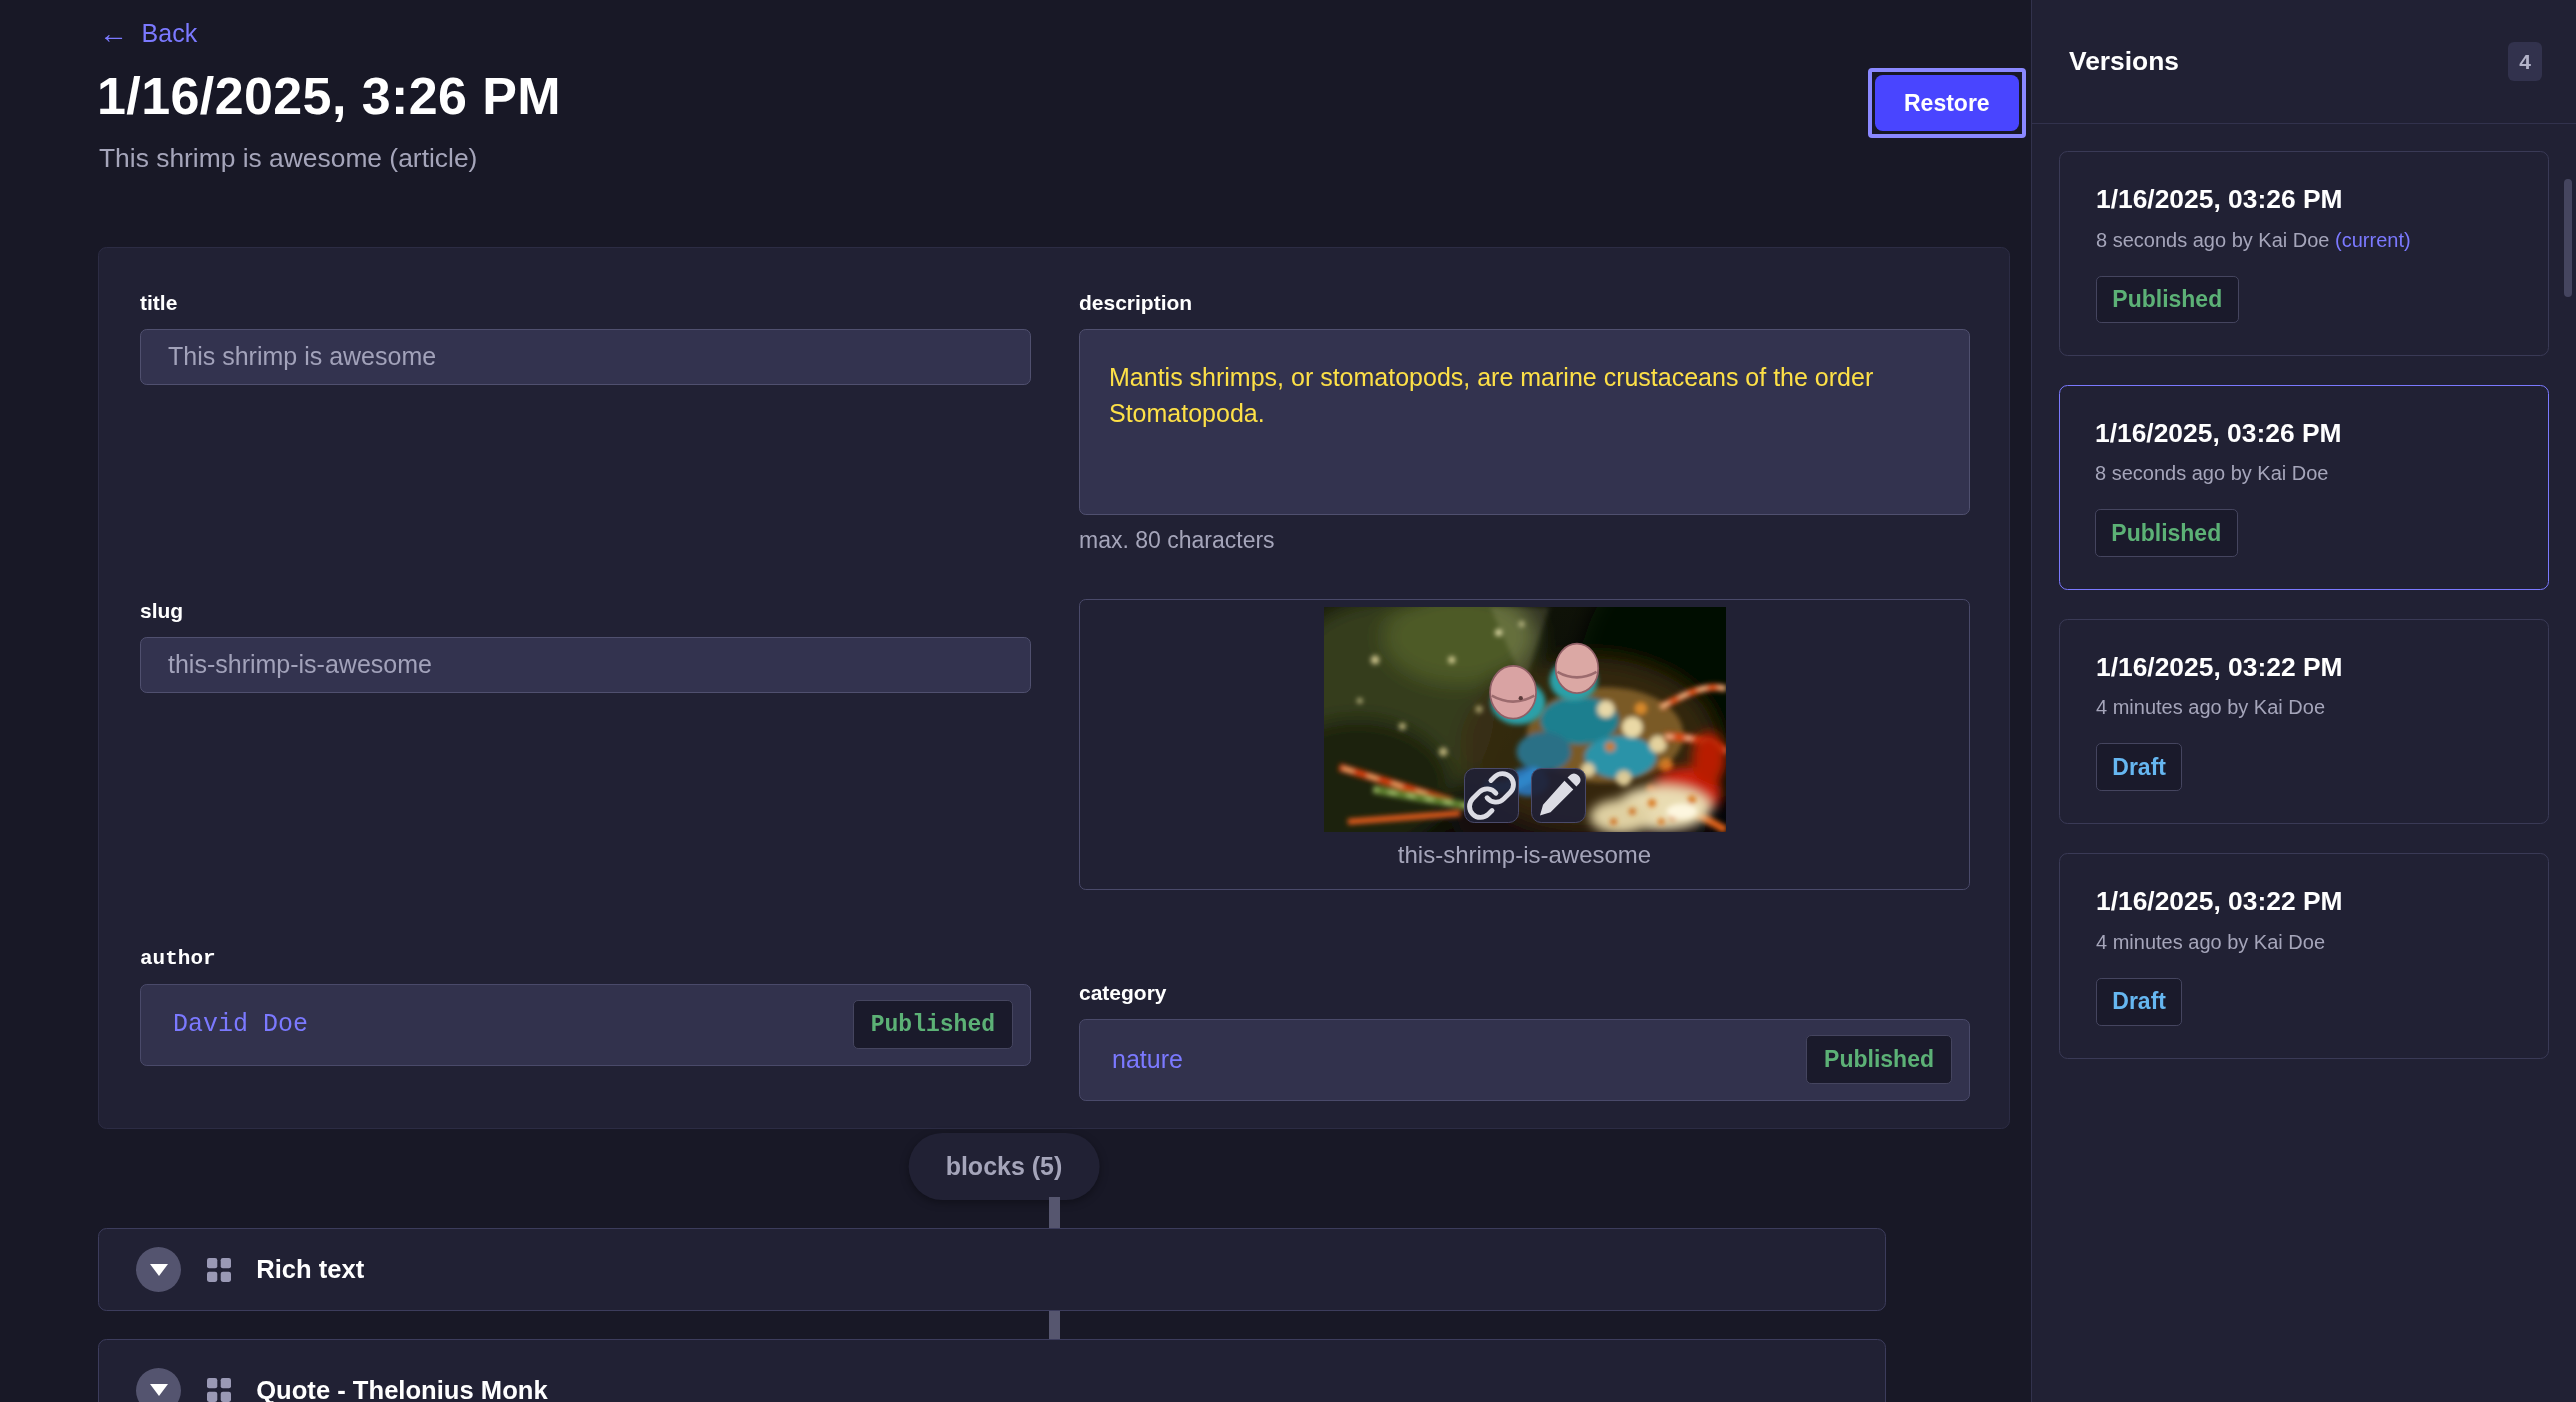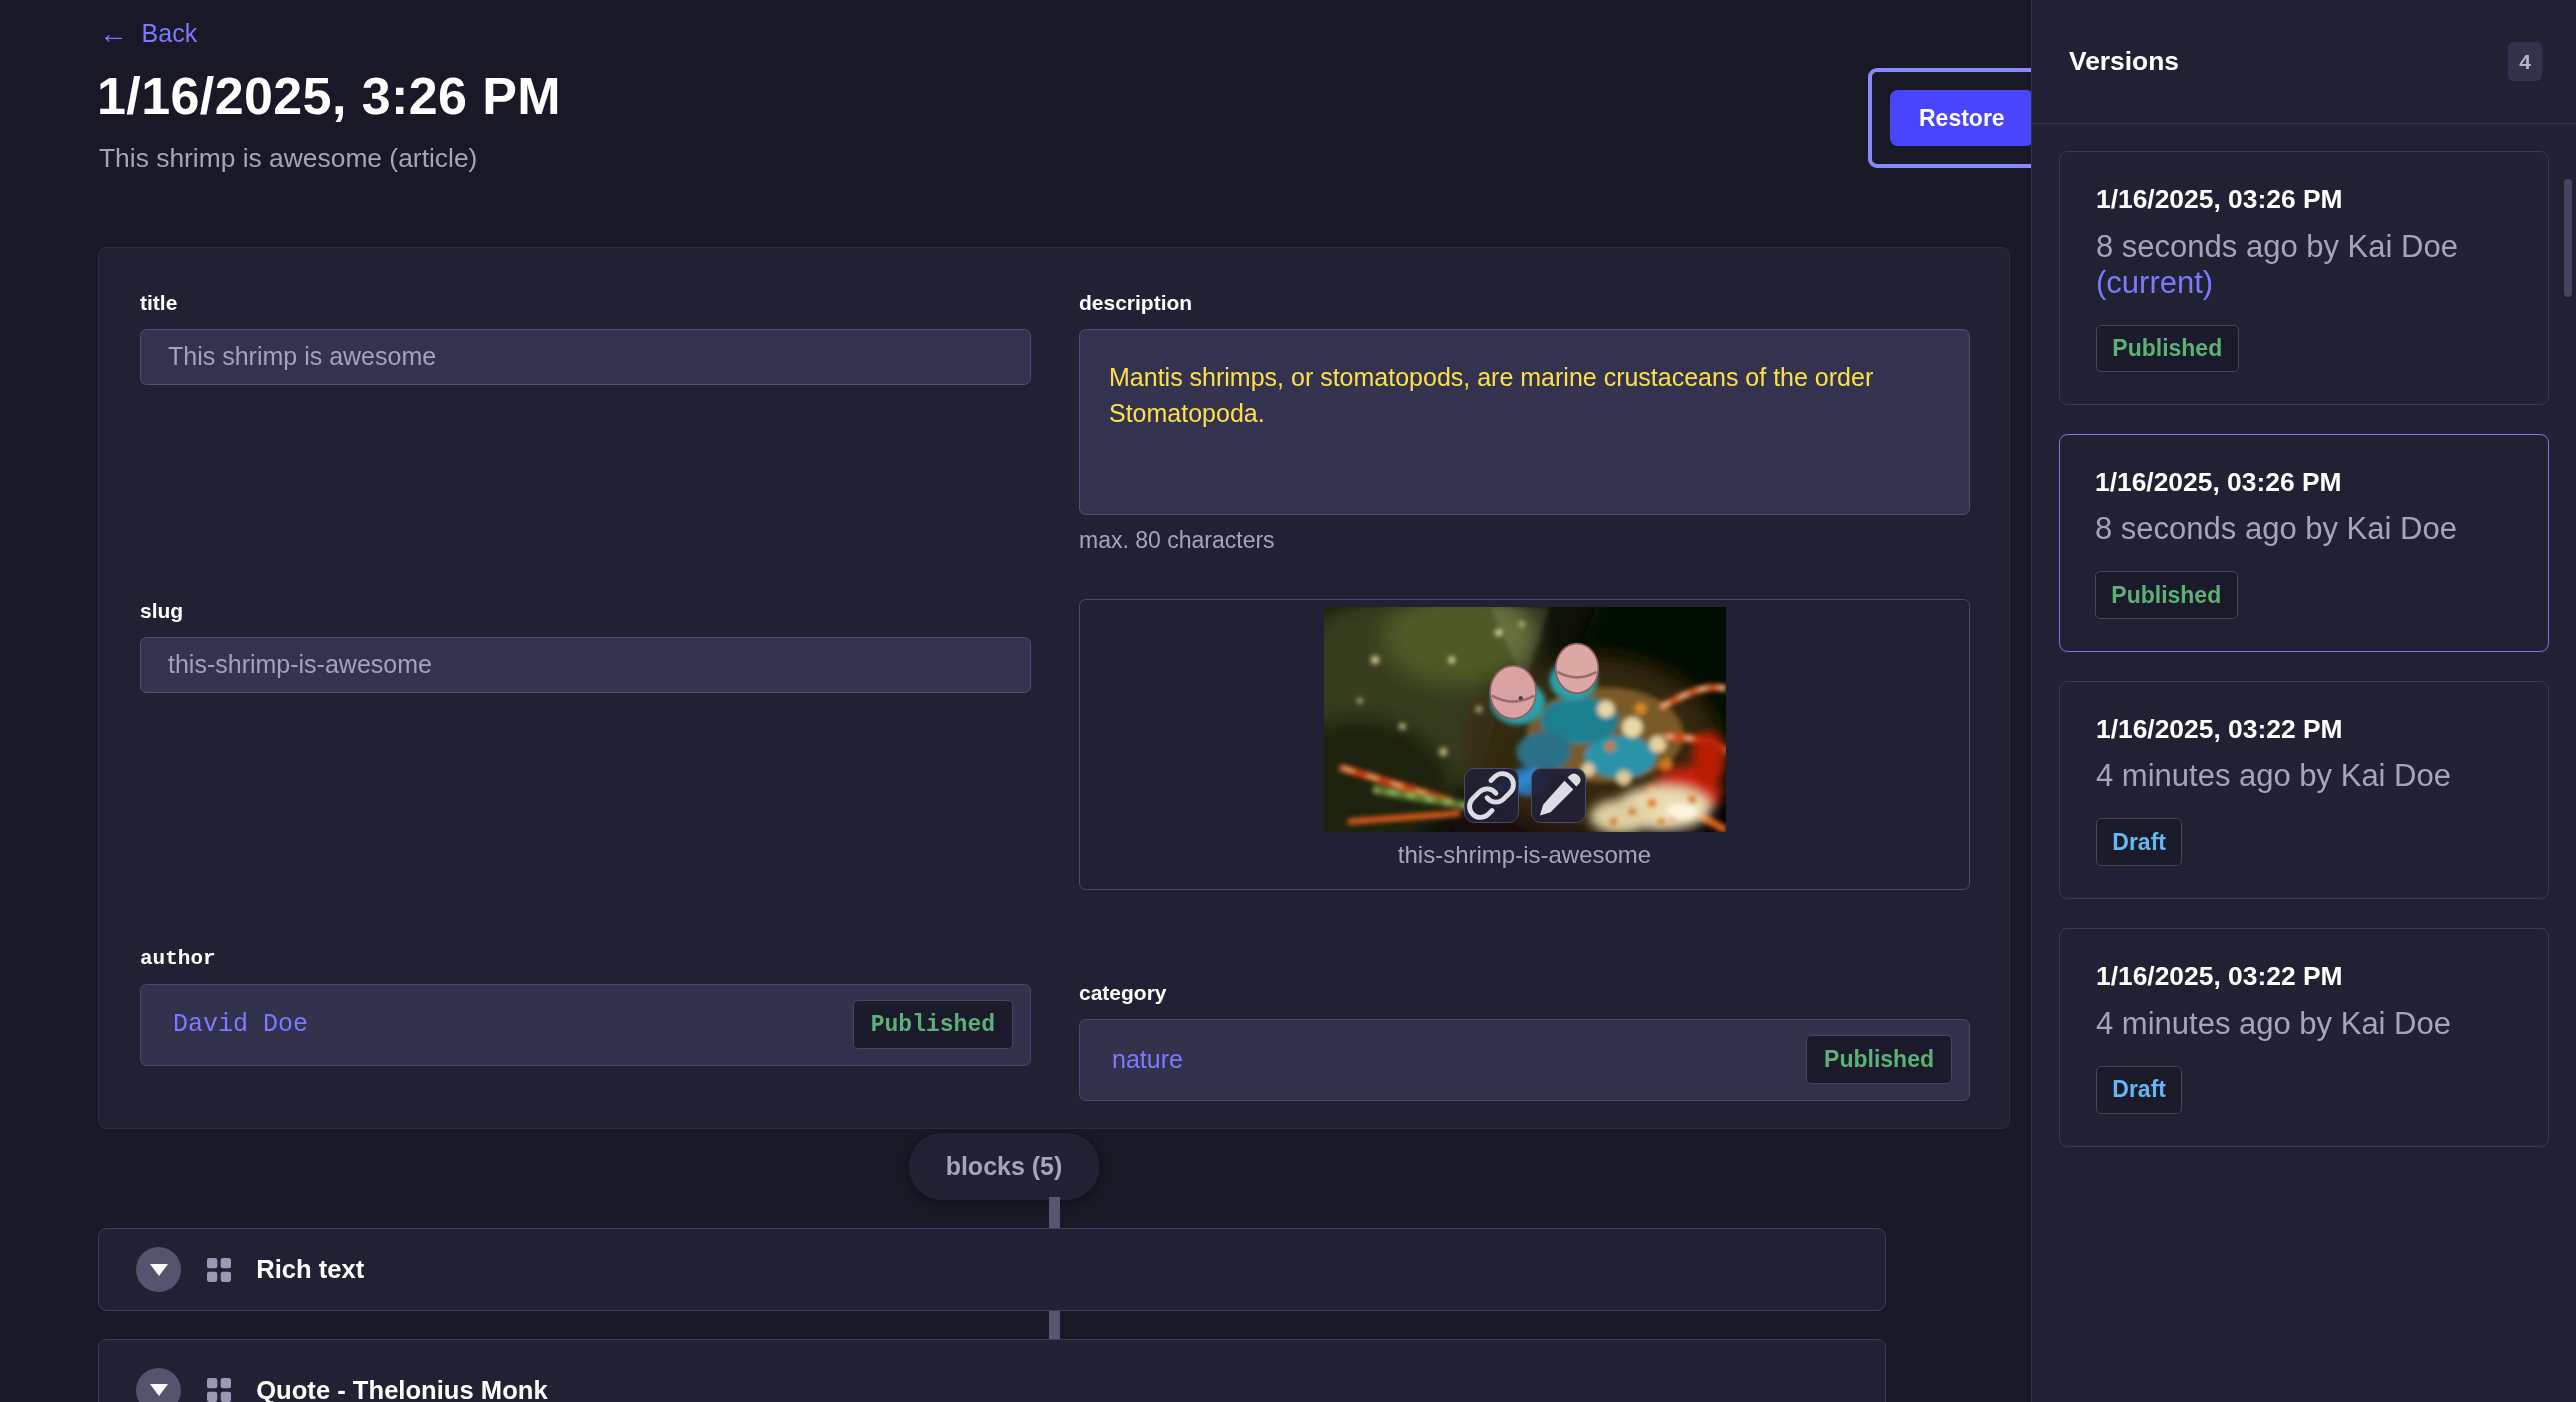--- a/index.html
+++ b/index.html
@@ -25,21 +25,21 @@
     position: absolute; left: 97px; top: 66px;
     font-size: 52px; font-weight: 700; letter-spacing: 0.4px; color: #ffffff;
   }
   .page-subtitle {
     position: absolute; left: 99px; top: 143px;
     font-size: 26.4px; color: #a5a5ba;
   }
 
   .restore-wrap {
     position: absolute; left: 1868px; top: 68px;
-    border: 4.3px solid #8a88ff; border-radius: 9px; padding: 18px;
+    border: 4.3px solid #8a88ff; border-radius: 4px; padding: 3px;
   }
   .restore-btn {
     background: #4945ff; color: #ffffff; border: none;
     font-family: inherit; font-size: 23px; font-weight: 700;
     padding: 14.5px 29px; border-radius: 7.7px; cursor: pointer;
   }
 
   
   .panel {
     position: absolute; left: 98px; top: 247px; width: 1912px; height: 882px;
@@ -148,21 +148,21 @@
     background: #32324d; color: #b3b3c9; font-size: 21px; font-weight: 600;
     padding: 7.7px 11px; border-radius: 6px;
   }
   .version-list { padding: 27px 27px 0 27px; }
   .version-card {
     border: 0.9px solid #3a3a56; border-radius: 8.5px; padding: 32px 36px;
     margin-bottom: 29px; cursor: pointer;
   }
   .version-card.selected { border: 1.7px solid #7b79ff; padding: 31.5px 35px; }
   .version-date { font-size: 26.4px; font-weight: 600; color: #ffffff; }
-  .version-meta { margin-top: 13.6px; font-size: 31px; color: #a5a5ba; }
+  .version-meta { margin-top: 13.6px; font-size: 20px; color: #a5a5ba; }
   .version-meta .current { color: #7b79ff; }
   .version-card .status-badge { margin-top: 24px; padding: 9.4px 15.3px; }
 
   .scroll-thumb {
     position: absolute; right: 4.3px; top: 179px; width: 7.7px; height: 118px;
     background: #45455f; border-radius: 4.3px;
   }
 </style>
 </head>
 <body>

